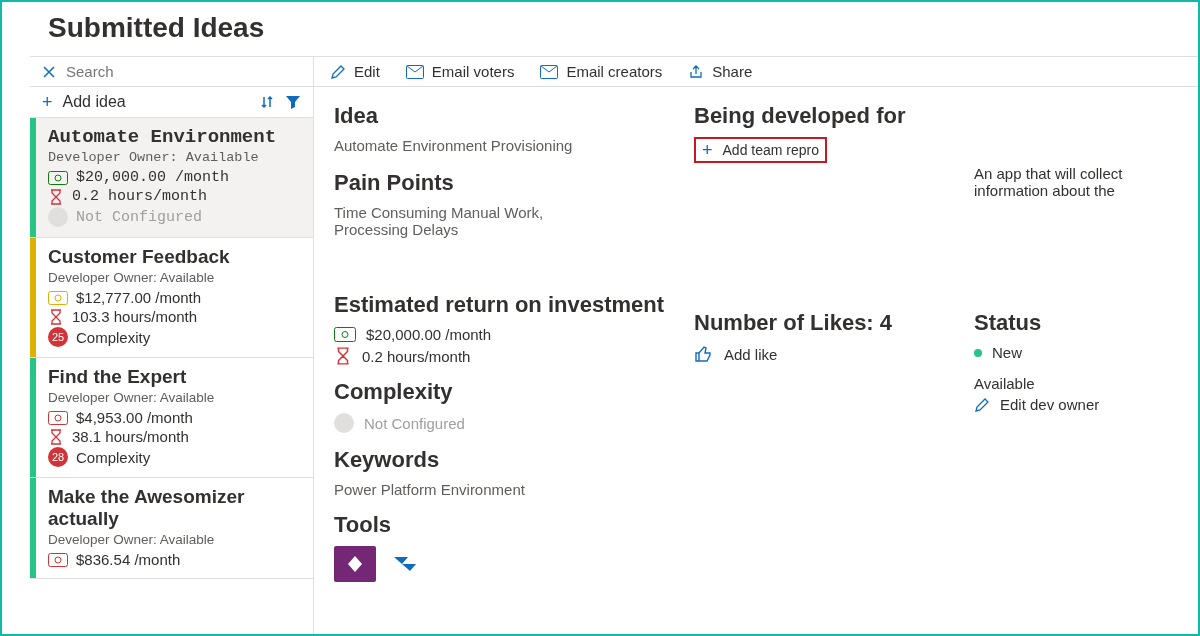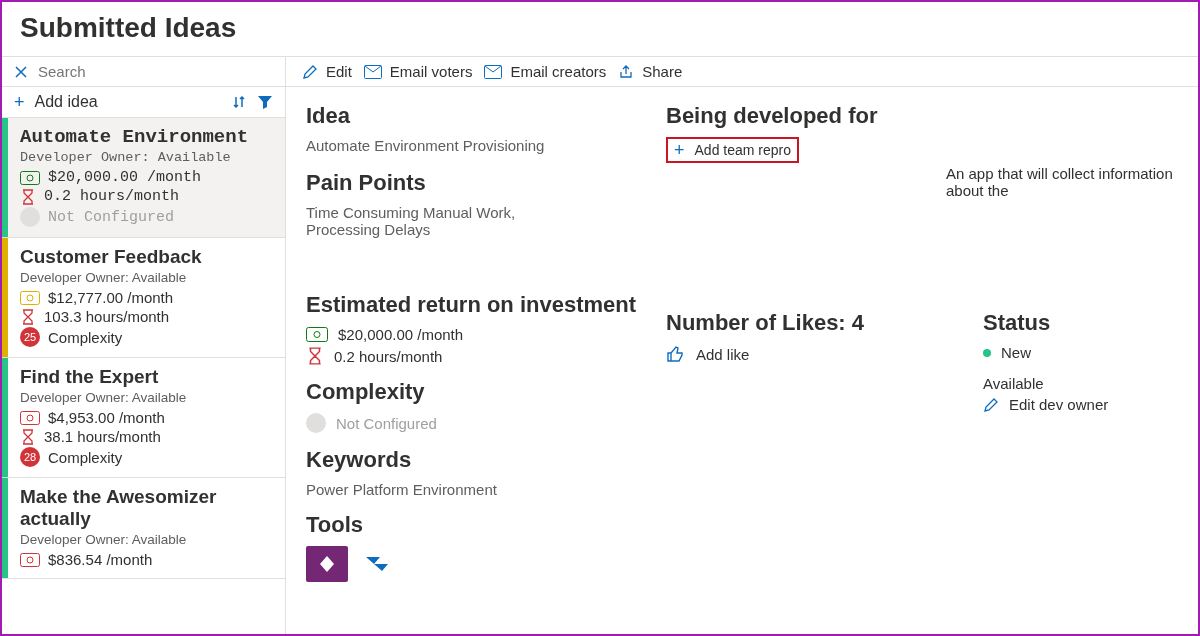--- a/index.html
+++ b/index.html
@@ -1,17 +1,17 @@
 <!DOCTYPE html>
 <html><head>
 <meta charset="utf-8">
 <style>
   * { box-sizing: border-box; margin: 0; padding: 0; }
   body { font-family: "Segoe UI", Arial, sans-serif; font-size: 14px; color: #323130; background: #fff; }
-  .app { width: 1200px; height: 636px; border: 2px solid #a21caf; display: flex; flex-direction: column; overflow: hidden; }
+  .app { width: 1200px; height: 636px; border: 2px solid #14b8a6; display: flex; flex-direction: column; overflow: hidden; padding-left: 28px; }
   .page-title { font-size: 28px; font-weight: 600; padding: 10px 18px 12px; }
   .body { flex: 1; display: flex; border-top: 1px solid #e1dfdd; min-height: 0; }
   .sidebar { width: 284px; border-right: 1px solid #e1dfdd; display: flex; flex-direction: column; min-height: 0; }
   .search-row { display: flex; align-items: center; padding: 6px 12px; border-bottom: 1px solid #e1dfdd; gap: 10px; }
   .search-input { border: none; outline: none; flex: 1; font-size: 15px; color: #605e5c; }
   .add-row { display: flex; align-items: center; padding: 6px 12px; border-bottom: 1px solid #e1dfdd; gap: 10px; font-size: 16px; }
   .add-row .spacer { flex: 1; }
   .ideas-list { flex: 1; overflow-y: auto; }
   .idea-item { display: flex; border-bottom: 1px solid #e1dfdd; }
   .idea-bar { width: 6px; flex-shrink: 0; }
@@ -20,21 +20,21 @@
   .idea-content { flex: 1; padding: 8px 12px 10px; }
   .idea-item.selected .idea-content { background: #f3f2f1; font-family: Liberation Mono, monospace; }
   .idea-title { font-size: 19px; font-weight: 600; margin-bottom: 2px; }
   .idea-sub { font-size: 13.5px; color: #605e5c; margin-bottom: 4px; }
   .idea-line { display: flex; align-items: center; gap: 8px; font-size: 15px; margin-top: 2px; color: #323130; }
   .idea-line.muted { color: #a19f9d; }
   .badge-num { width: 20px; height: 20px; border-radius: 10px; background: #d13438; color: #fff; font-size: 11px; display: flex; align-items: center; justify-content: center; flex-shrink: 0; }
   .badge-grey { width: 20px; height: 20px; border-radius: 10px; background: #e1dfdd; flex-shrink: 0; }
 
   .main { flex: 1; display: flex; flex-direction: column; min-height: 0; }
-  .toolbar { display: flex; align-items: center; gap: 12px; padding: 6px 16px; border-bottom: 1px solid #e1dfdd; font-size: 15px; }
+  .toolbar { display: flex; align-items: center; gap: 26px; padding: 6px 16px; border-bottom: 1px solid #e1dfdd; font-size: 15px; }
   .tool-btn { display: flex; align-items: center; gap: 8px; color: #323130; cursor: default; }
   .tool-icon { color: #0f6cbd; display: flex; }
 
   .detail { flex: 1; padding: 16px 20px; display: grid; grid-template-columns: 340px 260px 1fr; column-gap: 20px; row-gap: 18px; align-items: start; overflow: hidden; }
   .h { font-size: 22px; font-weight: 700; margin-bottom: 8px; }
   .val { font-size: 15px; color: #605e5c; }
   .line { display: flex; align-items: center; gap: 10px; font-size: 15px; margin-top: 4px; }
   .line.muted { color: #a19f9d; }
   .highlight-box { border: 2px solid #c81722; padding: 2px 6px; display: inline-flex; align-items: center; gap: 10px; }
   .plus-blue { color: #0f6cbd; font-size: 18px; line-height: 1; }
@@ -300,21 +300,21 @@
           <div class="line">
             <span class="thumb-icon">
               <svg width="20" height="20" viewBox="0 0 20 20">
                   <path d="M2 9 h3 v8 h-3 z M5 17 h8 l3 -6 v-2 h-5 l1 -5 l-2 -1 l-5 6 z" stroke="currentColor" fill="none" stroke-width="1.4"></path>
                 </svg>
             </span>
             <span>Add like</span>
           </div>
         </div>
 
-        <div class="section" style="padding-top:18px;margin-left:37px;">
+        <div class="section" style="padding-top:18px;">
           <div class="h">Status</div>
           <div class="line">
             <span class="dot-green"></span>
             <span>New</span>
           </div>
           <div style="height:14px"></div>
           <div class="val" style="color:#323130;">Available</div>
           <div class="line">
             <span class="pencil-icon">
               <svg width="16" height="16" viewBox="0 0 16 16">

